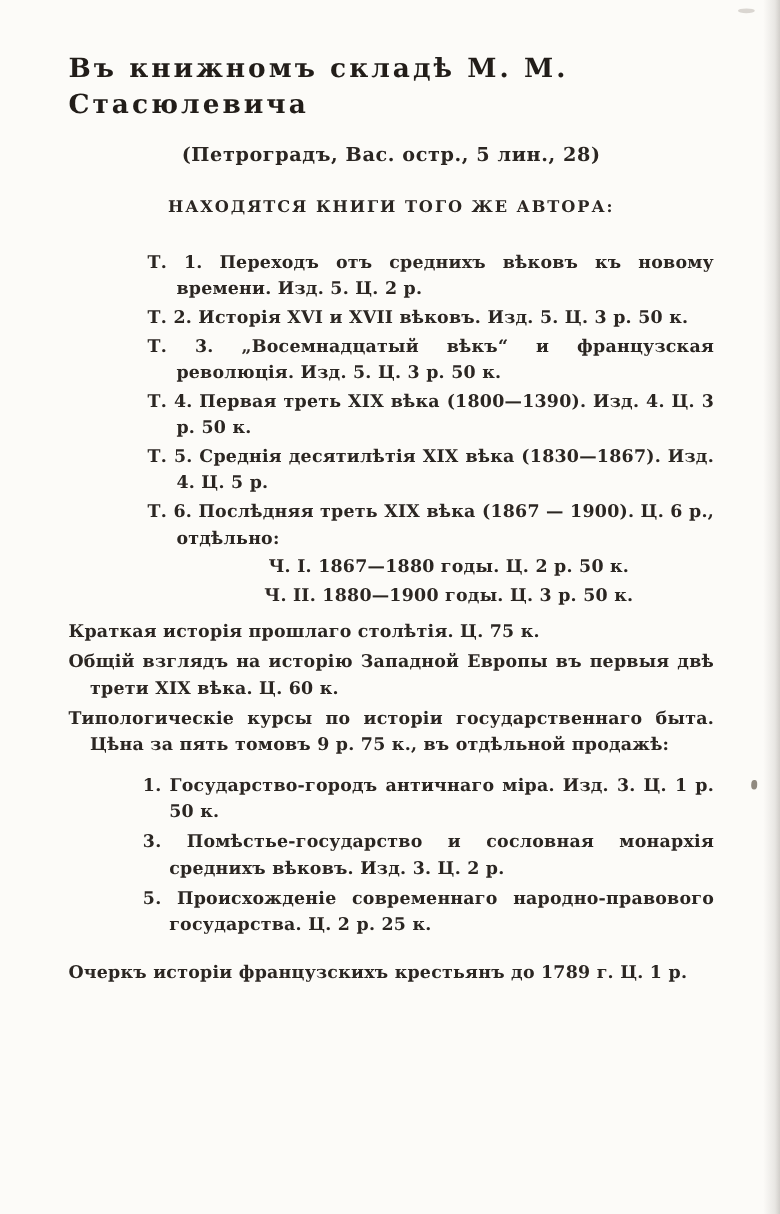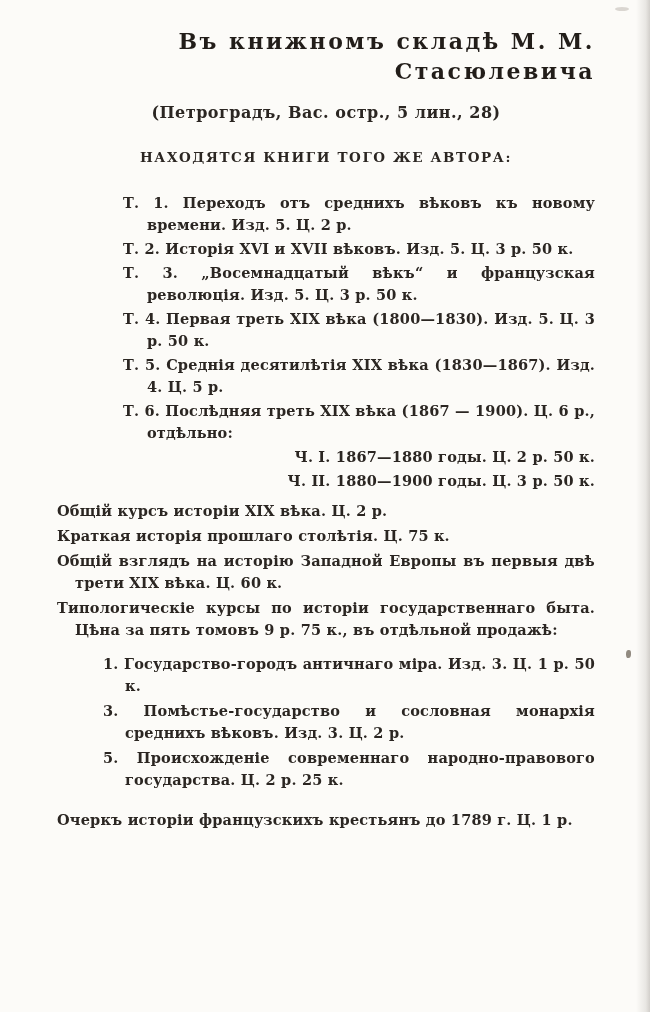--- a/index.html
+++ b/index.html
@@ -16,23 +16,23 @@
     position: absolute;
     top: 0; left: 0;
     width: 650px; height: 1012px;
     box-sizing: border-box;
     padding: 26px 55px 0 57px;
   }
   .title {
     font-size: 22px;
     font-weight: bold;
     letter-spacing: 2.5px;
-    text-align: right;
+    text-align: left;
     color: #221d19;
-    margin: 0 0 18px 0;
+    margin: 16px 0 18px 0;
     line-height: 30px;
   }
   .address {
     font-size: 16px;
     font-weight: bold;
     text-align: center;
     letter-spacing: 0.5px;
     margin: 0 0 26px 0;
     line-height: 18px;
   }
@@ -57,27 +57,27 @@
     text-indent: -18px;
   }
   .vol-list { margin: 10px 0 8px 0; }
   .vol {
     margin-left: 66px;
     padding-left: 24px;
     text-indent: -24px;
   }
   .part {
     margin-left: 96px;
-    text-align: right;
+    text-align: center;
   }
   .singles { margin: 8px 0 0 0; }
   .singles p { margin-bottom: 3px; }
   .num-list { margin: 12px 0 18px 0; }
   .num {
-    margin-left: 46px;
+    margin-left: 62px;
     padding-left: 22px;
     text-indent: -22px;
     margin-bottom: 3px;
   }
   .finals p { margin-bottom: 3px; }
   
   .edge-shadow {
     position: absolute;
     top: 0; right: 0; bottom: 0;
     width: 14px;
@@ -110,29 +110,28 @@
 
   <div class="address">(Петроградъ, Вас. остр., 5 лин., 28)</div>
 
   <div class="section-heading">НАХОДЯТСЯ КНИГИ ТОГО ЖЕ АВТОРА:</div>
 
 
   <div class="vol-list">
     <p class="vol">Т. 1. Переходъ отъ среднихъ вѣковъ къ новому времени. Изд. 5. Ц. 2 р.</p>
     <p class="vol">Т. 2. Исторія XVI и XVII вѣковъ. Изд. 5. Ц. 3 р. 50 к.</p>
     <p class="vol">Т. 3. „Восемнадцатый вѣкъ“ и французская революція. Изд. 5. Ц. 3 р. 50 к.</p>
-    <p class="vol">Т. 4. Первая треть XIX вѣка (1800—1830). Изд. 5. Ц. 3 р. 50 к.</p>
+    <p class="vol">Т. 4. Первая треть XIX вѣка (1800—1390). Изд. 4. Ц. 3 р. 50 к.</p>
     <p class="vol">Т. 5. Среднія десятилѣтія XIX вѣка (1830—1867). Изд. 4. Ц. 5 р.</p>
     <p class="vol">Т. 6. Послѣдняя треть XIX вѣка (1867 — 1900). Ц. 6 р., отдѣльно:</p>
     <p class="part">Ч. I. 1867—1880 годы. Ц. 2 р. 50 к.</p>
     <p class="part">Ч. II. 1880—1900 годы. Ц. 3 р. 50 к.</p>
   </div>
 
   <div class="singles">
-    <p class="para">Общій курсъ исторіи XIX вѣка. Ц. 2 р.</p>
     <p class="para">Краткая исторія прошлаго столѣтія. Ц. 75 к.</p>
     <p class="para">Общій взглядъ на исторію Западной Европы въ первыя двѣ трети XIX вѣка. Ц. 60 к.</p>
     <p class="para">Типологическіе курсы по исторіи государственнаго быта. Цѣна за пять томовъ 9 р. 75 к., въ отдѣльной продажѣ:</p>
   </div>
 
   <div class="num-list">
     <p class="num">1. Государство-городъ античнаго міра. Изд. 3. Ц. 1 р. 50 к.</p>
     <p class="num">3. Помѣстье-государство и сословная монархія среднихъ вѣковъ. Изд. 3. Ц. 2 р.</p>
     <p class="num">5. Происхожденіе современнаго народно-правового государства. Ц. 2 р. 25 к.</p>
   </div>

